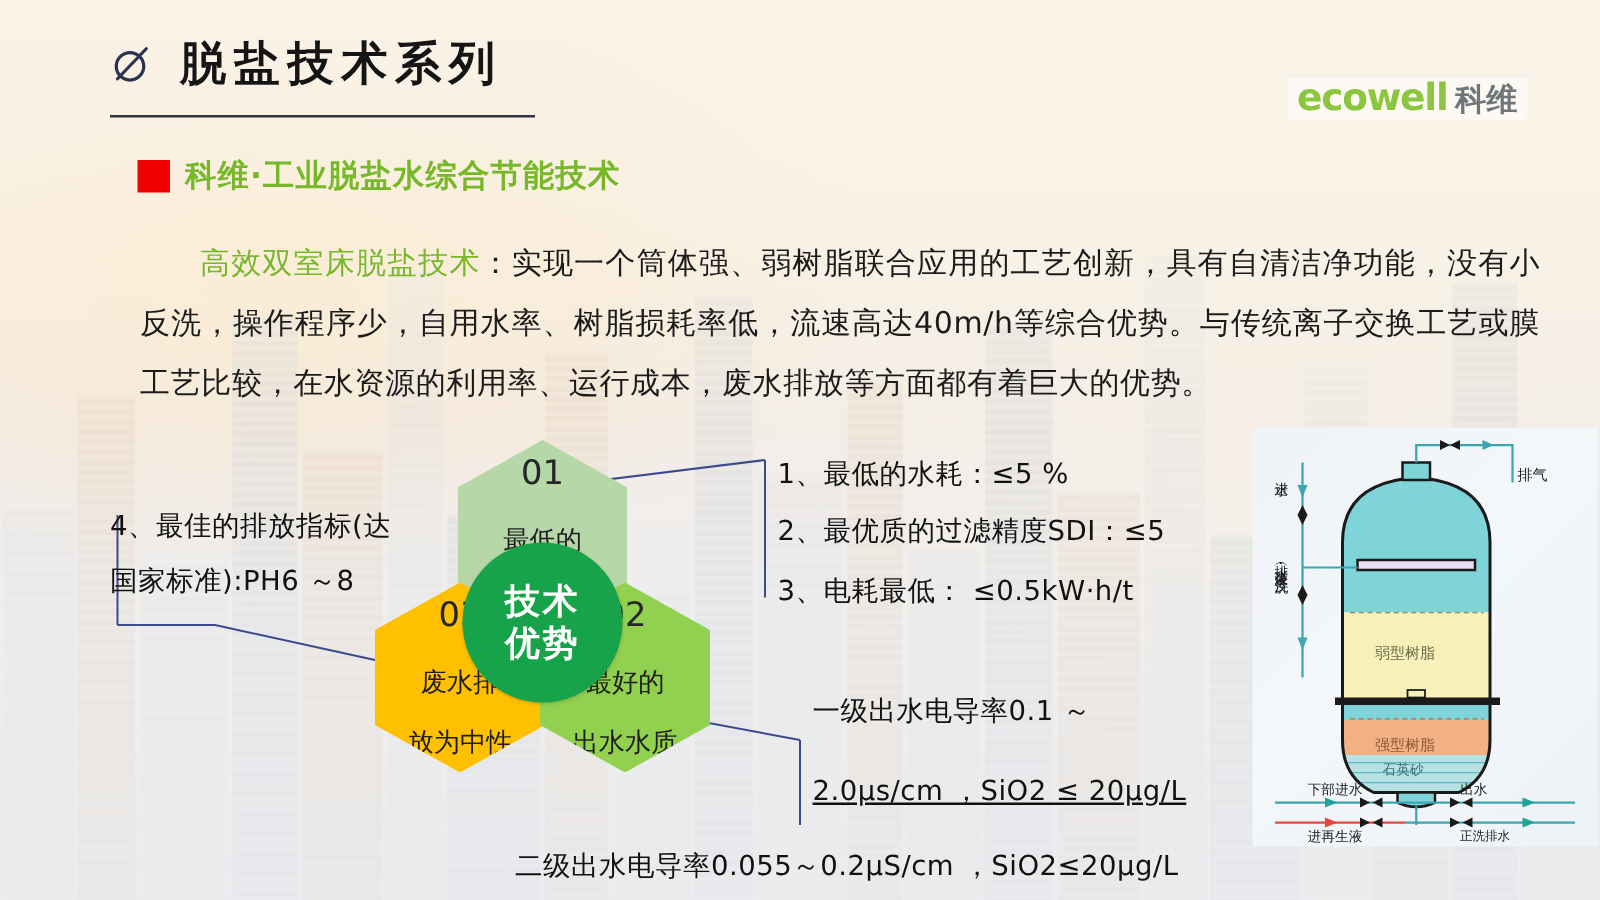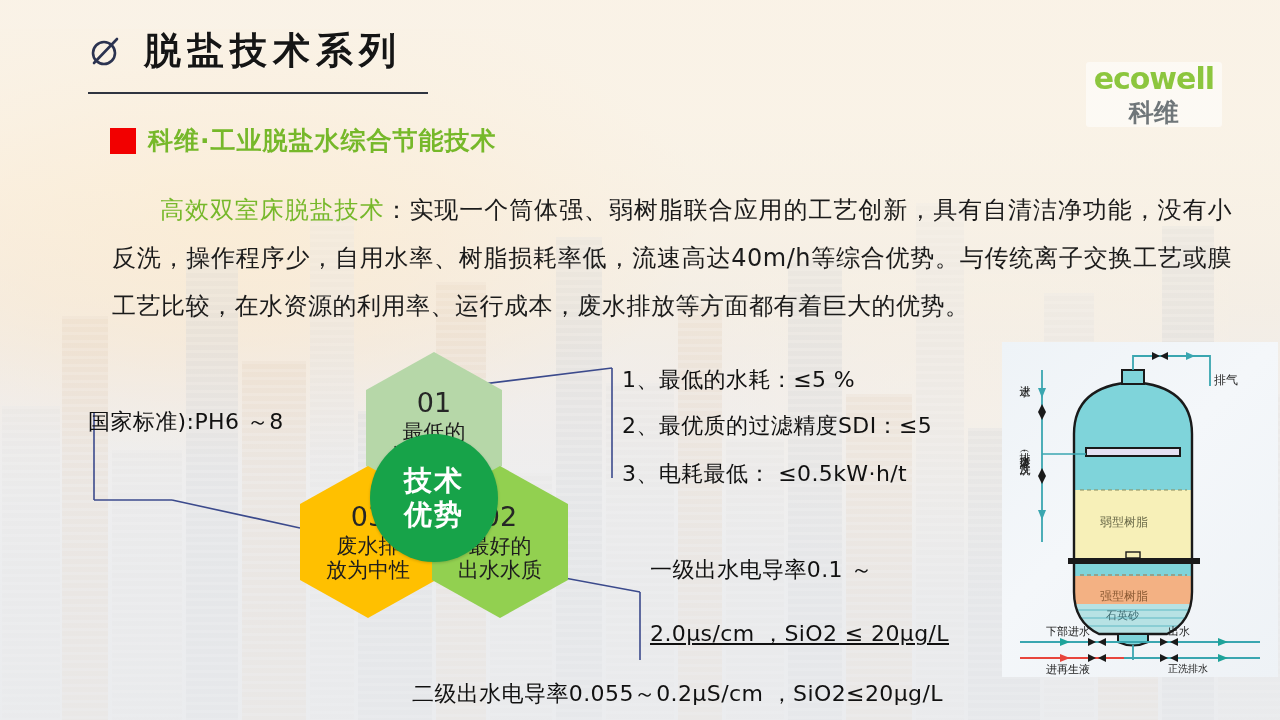--- a/index.html
+++ b/index.html
@@ -45,21 +45,21 @@
   .hdr-icon{width:34px;height:34px;position:relative;}
   .hdr-icon svg{display:block;}
   .hdr-title{
     font-size:37px;font-weight:bold;color:#151515;letter-spacing:6px;
     font-family:"DejaVu Sans","Liberation Sans",sans-serif;
     text-shadow:0 1px 0 rgba(255,255,255,.35);
   }
   .hdr-rule{position:absolute;left:88px;top:92px;width:340px;height:2px;background:#2f3440;}
 
   .logo{position:absolute;right:58px;top:62px;display:flex;align-items:center;gap:6px;
-        background:rgba(255,255,255,.55);padding:2px 8px;border-radius:3px;flex-direction:column;}
+        background:rgba(255,255,255,.55);padding:2px 8px;border-radius:3px;}
   .logo-eco{font-size:30px;font-weight:bold;color:#8cc63e;letter-spacing:-1px;line-height:1;}
   .logo-cn{font-size:25px;font-weight:bold;color:#6f7679;line-height:1;text-align:right;}
 
   
   .sub{position:absolute;left:110px;top:124px;display:flex;align-items:center;gap:12px;}
   .sub-sq{width:26px;height:26px;background:#f20000;}
   .sub-txt{font-size:25px;font-weight:bold;color:#76b82a;letter-spacing:1px;}
 
   
   .para{
@@ -68,21 +68,21 @@
     letter-spacing:.5px;
   }
   .para .hl{color:#76b82a;}
 
   
   .hexwrap{position:absolute;left:284px;top:352px;width:300px;height:292px;}
   .hex{
     position:absolute;width:136px;height:152px;
     display:flex;flex-direction:column;align-items:center;justify-content:center;
     clip-path:polygon(50% 0%,100% 25%,100% 75%,50% 100%,0% 75%,0% 25%);
-    text-align:center;line-height:1.18;
+    text-align:center;line-height:1.18;gap:24px;
   }
   .hex .num{font-size:27px;color:#262626;margin-bottom:1px;}
   .hex .cap{font-size:21px;color:#1d1d1d;}
   .hex1{left:82px;top:0;background:#b6d7a8;}
   .hex2{left:148px;top:114px;background:#92d050;}
   .hex3{left:16px;top:114px;background:#ffc000;}
   .core{
     position:absolute;left:86px;top:82px;width:128px;height:128px;border-radius:50%;
     background:#17a349;display:flex;flex-direction:column;align-items:center;justify-content:center;
     color:#ffffff;font-size:28px;font-weight:bold;line-height:1.2;letter-spacing:2px;
@@ -197,20 +197,21 @@
       <div class="cap">最好的</div>
       <div class="cap">出水水质</div>
     </div>
     <div class="core">
       <div>技术</div>
       <div>优势</div>
     </div>
   </div>
 
   <div class="callout c-left">
+    <div>4、最佳的排放指标(达</div>
     <div>国家标准):PH6 ～8</div>
   </div>
   <div class="callout c-r1">1、最低的水耗：≤5 %</div>
   <div class="callout c-r2">2、最优质的过滤精度SDI：≤5</div>
   <div class="callout c-r3">3、电耗最低： ≤0.5kW·h/t</div>
   <div class="callout c-b1">一级出水电导率0.1 ～</div>
   <div class="callout c-b2">2.0μs/cm ，SiO2 ≤ 20μg/L</div>
   <div class="callout c-b3">二级出水电导率0.055～0.2μS/cm ，SiO2≤20μg/L</div>
 
   <div class="diag">

